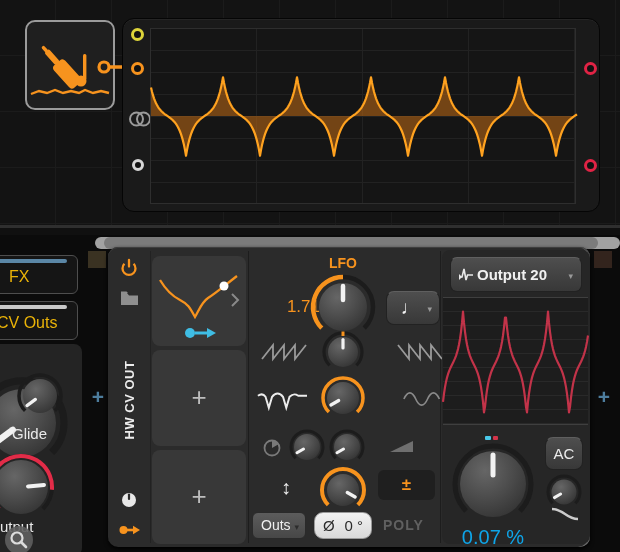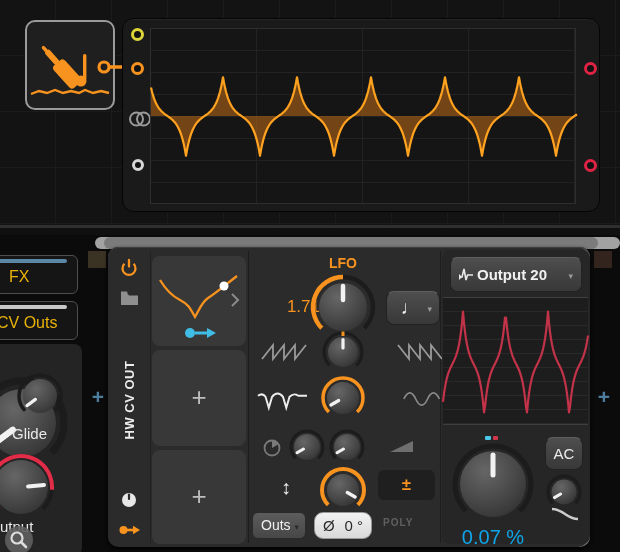--- a/index.html
+++ b/index.html
@@ -64,21 +64,21 @@
   #pm-btn{left:378px;top:470px;width:57px;height:30px;background:#1f1f1f;border-radius:6px;
     text-align:center;line-height:30px;font-size:17px;font-weight:bold;}
   #free-btn{left:252px;top:512px;width:54px;height:27px;background:linear-gradient(#5c5c5c,#474747);
     border-radius:6px;border:1px solid #2a2a2a;box-sizing:border-box;}
   #free-label{position:absolute;left:8px;top:4px;color:#f0f0f0;font-size:14px;}
   #free-arrow{position:absolute;right:6px;top:9px;font-size:9px;color:#2c2c2c;}
   #phase-pill{left:314px;top:512px;width:58px;height:27px;background:linear-gradient(#f2f2f2,#d9d9d9);
     border:1px solid #9a9a9a;border-radius:9px;box-sizing:border-box;color:#2b2b2b;}
   #phase-sym{position:absolute;left:8px;top:4px;font-size:15px;}
   #phase-val{position:absolute;right:8px;top:4px;font-size:15px;}
-  #poly-label{left:383px;top:517px;width:46px;color:#606060;font-size:10px;font-weight:bold;letter-spacing:1px;}
+  #poly-label{left:383px;top:517px;width:46px;color:#606060;font-size:14px;font-weight:bold;letter-spacing:1px;}
   #updown{left:276px;top:476px;width:20px;height:26px;color:#ececec;font-size:20px;text-align:center;}
 
   
   #out-col-bg{left:442px;top:250px;width:148px;height:294px;background:#262626;border-radius:8px;}
   #out-dd{left:450px;top:257px;width:132px;height:35px;border-radius:7px;}
   #out-dd-label{position:absolute;left:26px;top:8px;font-size:15px;font-weight:bold;color:#f0f0f0;}
   #out-scope{left:443px;top:297px;width:145px;height:128px;background:
     repeating-linear-gradient(to bottom, transparent 0 13px, #292929 13px 14px), #1d1d1d;
     border-top:1px solid #3f3f3f;border-bottom:1px solid #3f3f3f;box-sizing:border-box;}
   #ac-btn{left:545px;top:437px;width:38px;height:33px;text-align:center;line-height:31px;font-size:15px;}

